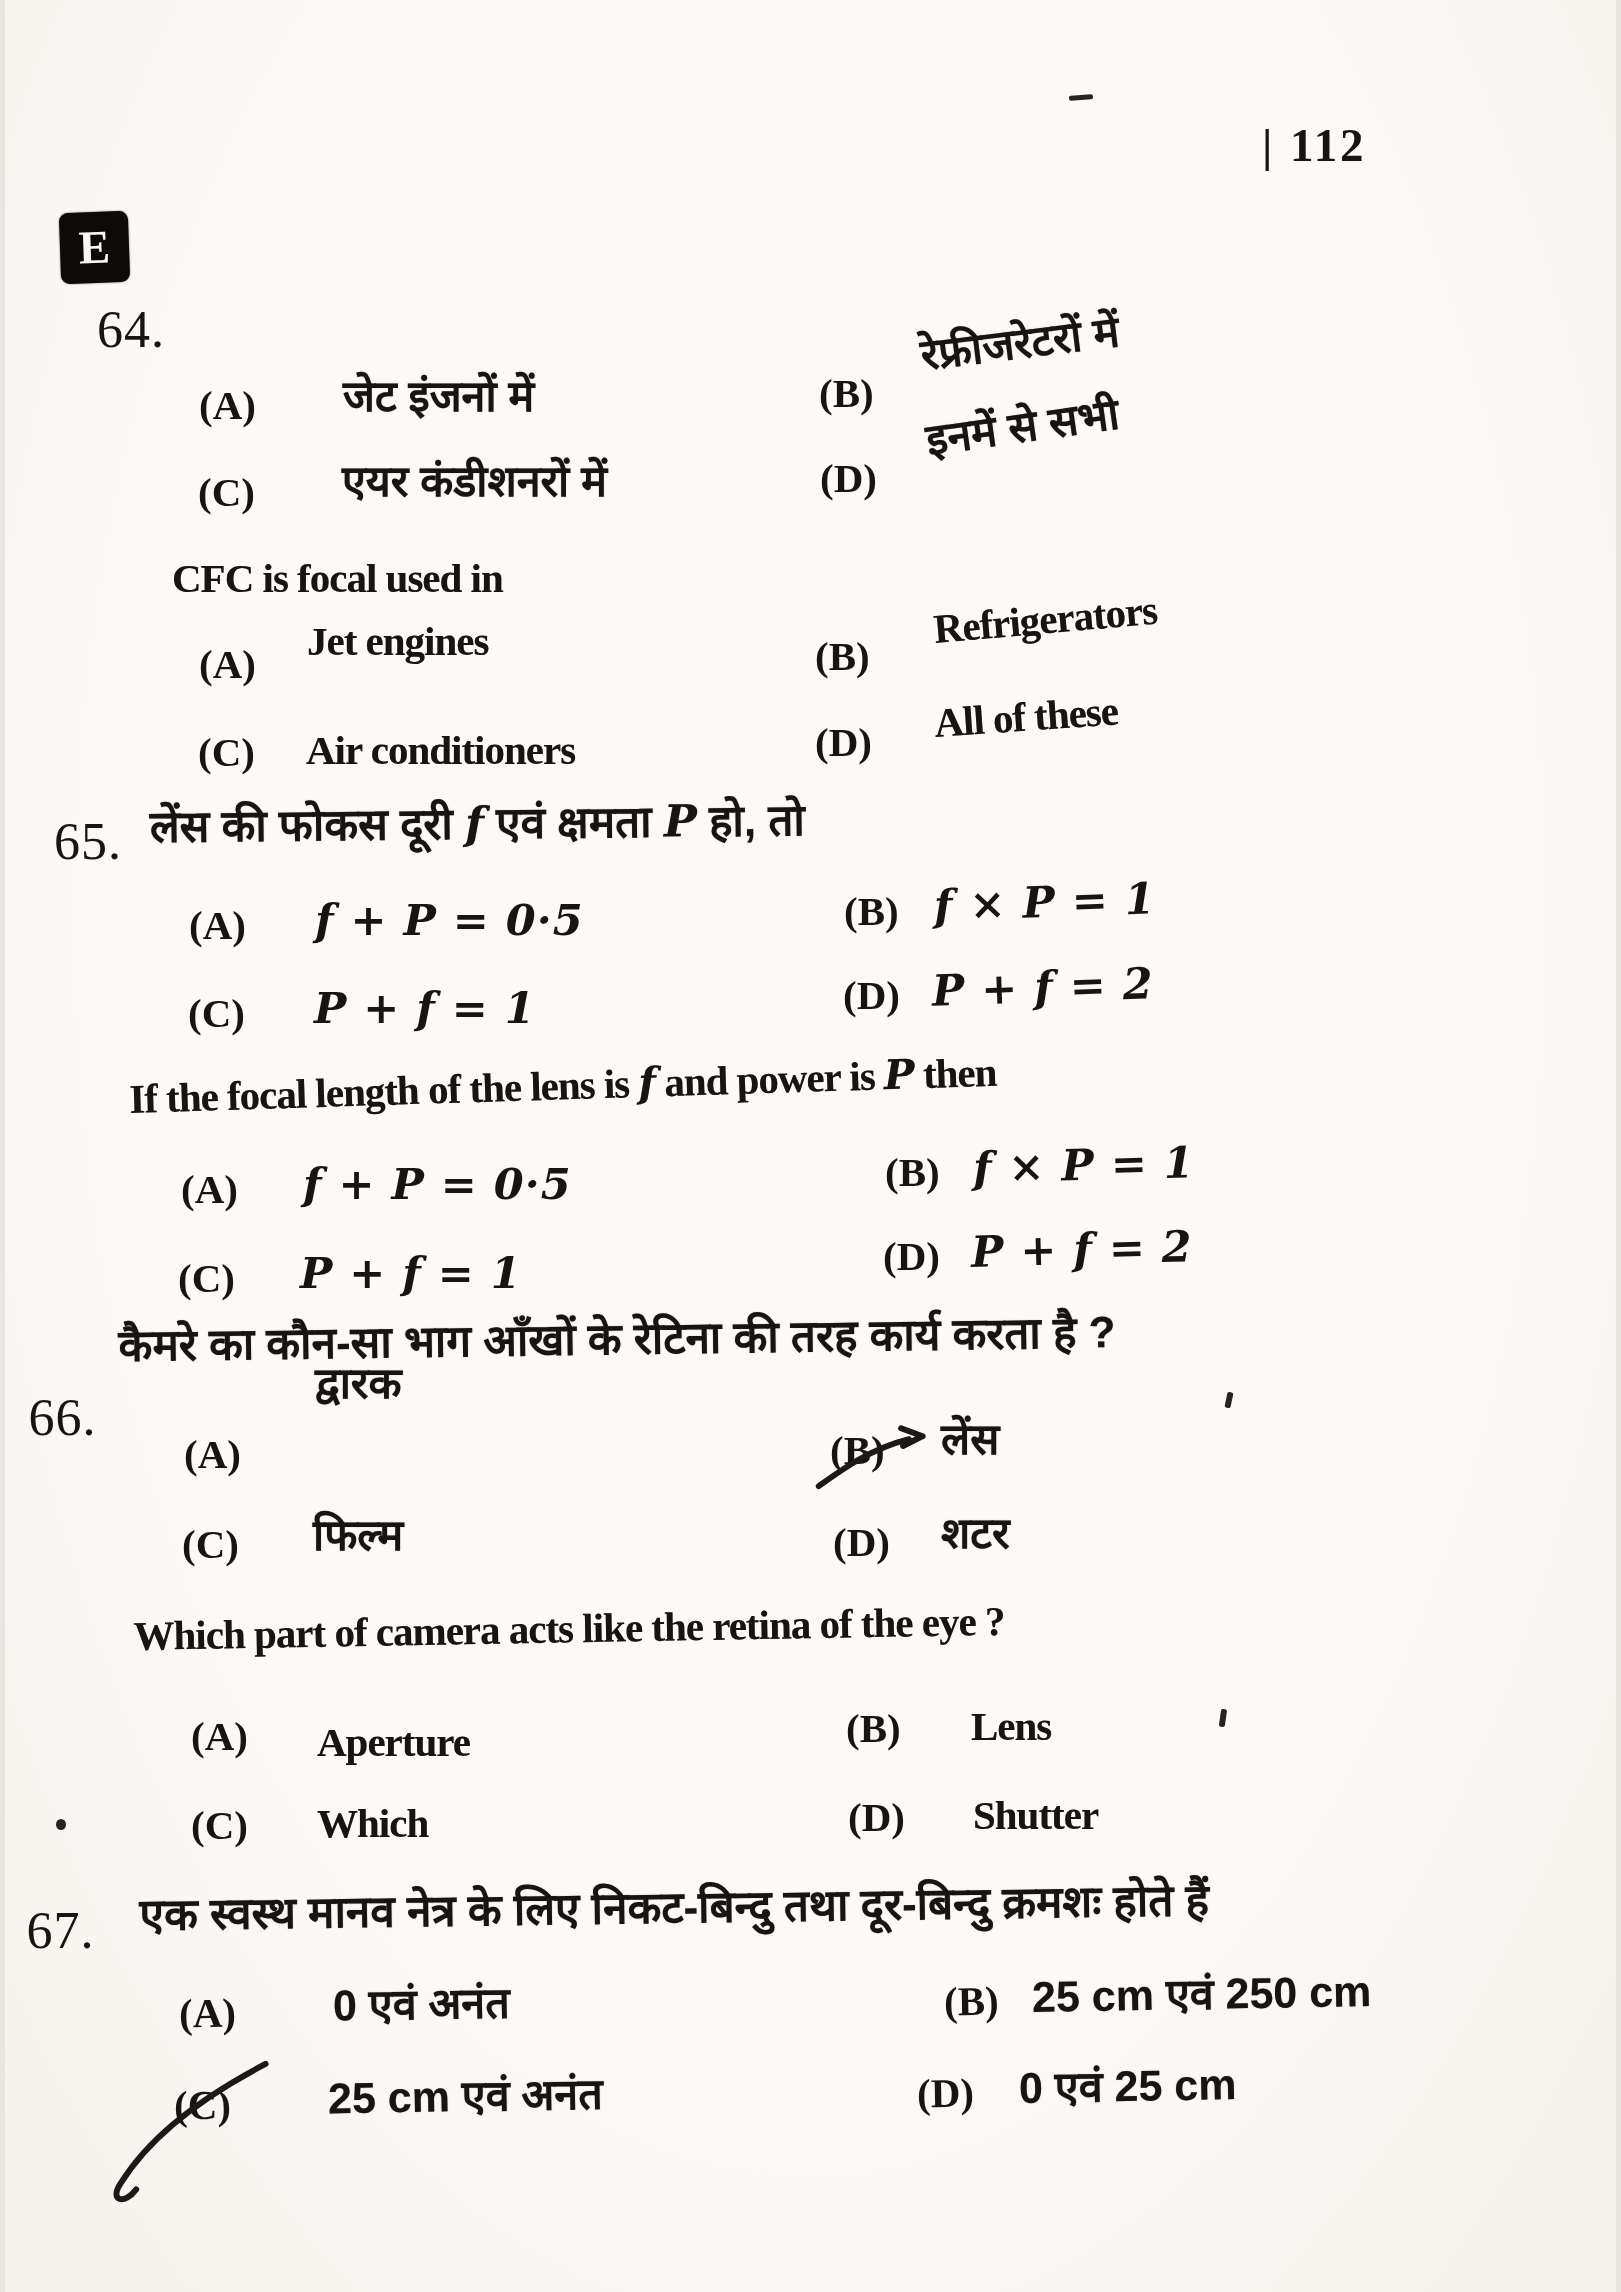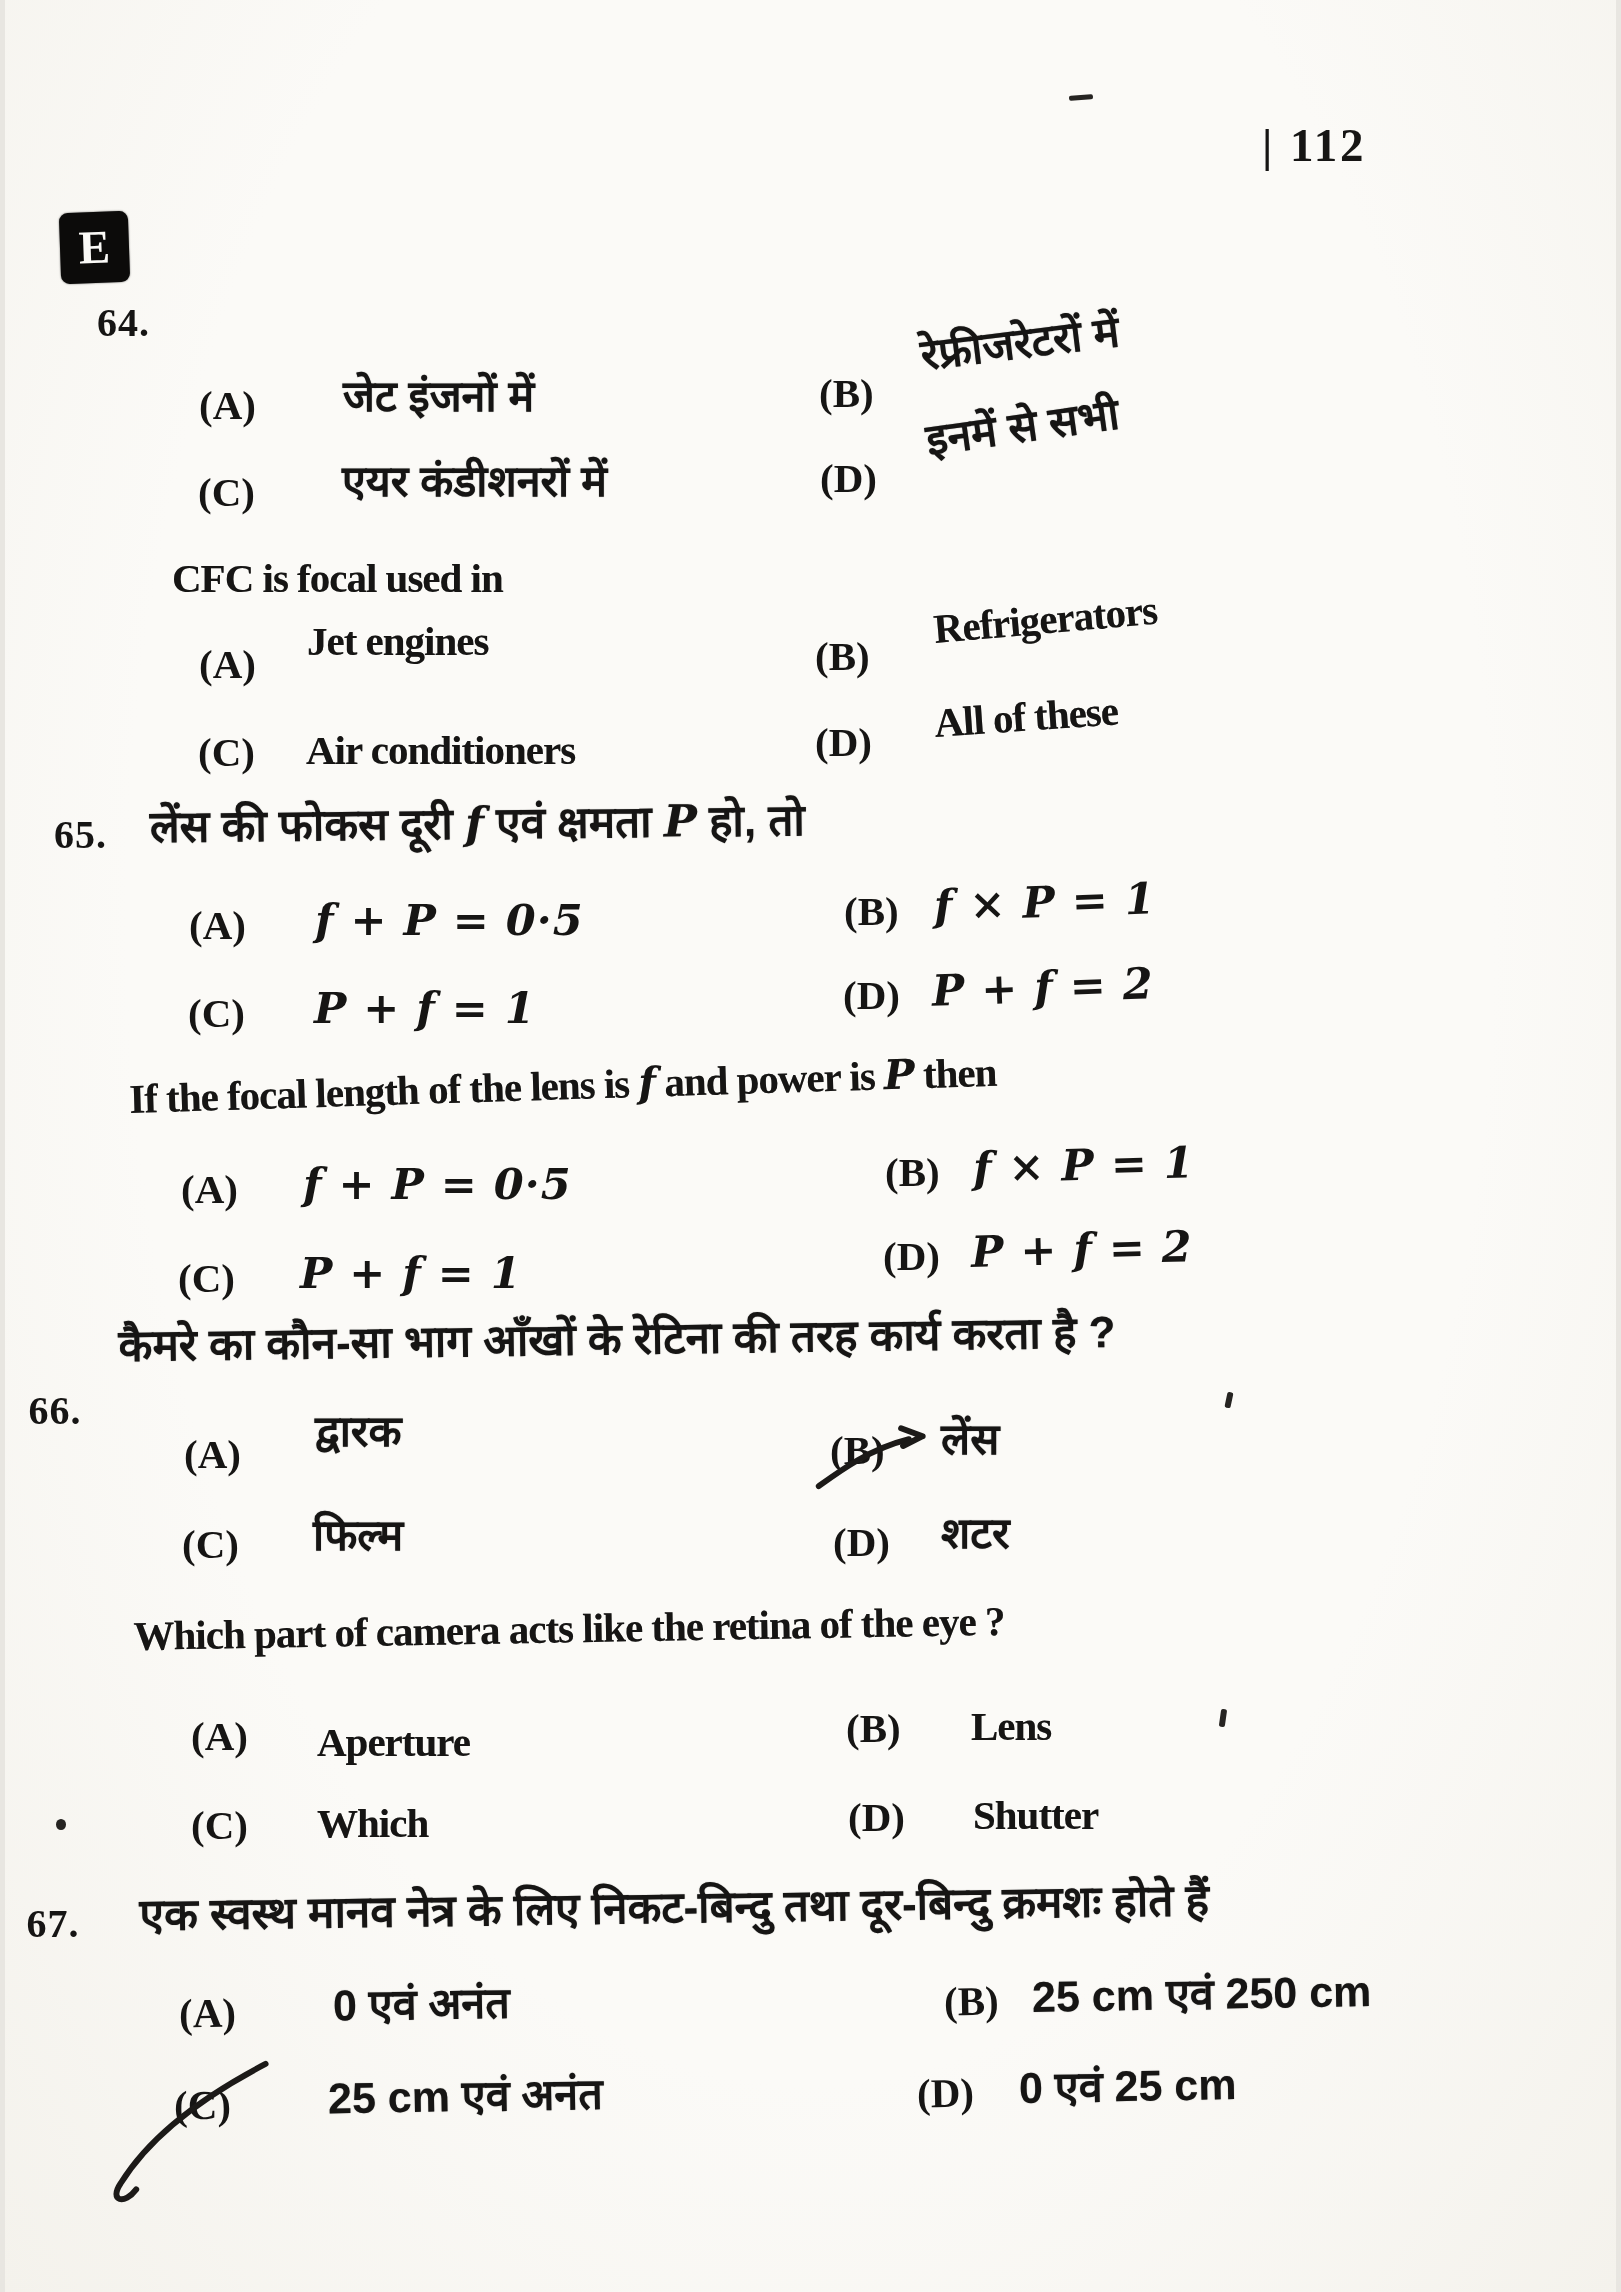--- a/index.html
+++ b/index.html
@@ -4,21 +4,21 @@
 <style>
   html,body{margin:0;padding:0;background:#e8e6e1;}
   .page{
     position:relative;width:1611px;height:2293px;margin:0 auto;
     background:radial-gradient(ellipse at 50% 40%, #fbfaf7 60%, #f4f2ec 100%);
     color:#161514;overflow:hidden;
     font-family:"Liberation Serif", serif;
   }
   .abs{position:absolute;white-space:nowrap;line-height:1.15;}
   
-  .N{font-size:40px;font-weight:700;letter-spacing:1px;}
+  .N{font-size:52px;font-weight:400;letter-spacing:1px;}
   
   .L{font-size:41px;font-weight:600;}
   
   .dev{font-family:"Liberation Sans","DejaVu Sans",sans-serif;font-weight:700;font-size:43px;text-shadow:0 0 1px rgba(10,10,10,.45);}
   .devh{font-size:44px;}
   
   .en{font-family:"Liberation Serif",serif;font-weight:600;font-size:41px;letter-spacing:-1px;text-shadow:0 0 0.5px rgba(10,10,10,.4);}
   
   .F{font-family:"DejaVu Serif",serif;font-style:italic;font-weight:600;font-size:43px;letter-spacing:1px;}
   .var{font-family:"DejaVu Serif",serif;font-style:italic;}
@@ -83,21 +83,21 @@
   <div class="abs L" style="left:173px;top:1255px;">(C)</div>
   <div class="abs F" style="left:295px;top:1249px;">P + f = 1</div>
   <div class="abs L" style="left:878px;top:1233px;">(D)</div>
   <div class="abs F" style="left:966px;top:1225px;transform:rotate(-1.5deg);">P + f = 2</div>
 
   <div class="abs N" style="left:23.5px;top:1388px;">66.</div>
   <div class="abs dev devh" style="left:114px;top:1321px;transform:rotate(-0.8deg);transform-origin:left bottom;">कैमरे का कौन-सा भाग आँखों के रेटिना की तरह कार्य करता है ?</div>
   <div class="abs smudge" style="left:1221px;top:1392px;width:5.9px;height:15.7px;transform:rotate(12deg);"></div>
 
   <div class="abs L" style="left:179px;top:1431px;">(A)</div>
-  <div class="abs dev" style="left:310px;top:1407px;">द्वारक</div>
+  <div class="abs dev" style="left:310px;top:1359px;">द्वारक</div>
   <div class="abs L" style="left:825px;top:1427px;">(B)</div>
   <div class="abs dev" style="left:936px;top:1415px;">लेंस</div>
   <svg class="abs" style="left:802px;top:1392px;" width="147" height="108" viewBox="0 0 150 110">
     <path class="ink" d="M 12,96 C 34,80 64,58 104,48"></path>
     <path class="ink" d="M 118,45 l -22,-8 M 118,45 l -20,10"></path>
   </svg>
   <div class="abs L" style="left:177px;top:1521px;">(C)</div>
   <div class="abs dev" style="left:308px;top:1511px;">फिल्म</div>
   <div class="abs L" style="left:828px;top:1519px;">(D)</div>
   <div class="abs dev" style="left:936px;top:1509px;">शटर</div>

